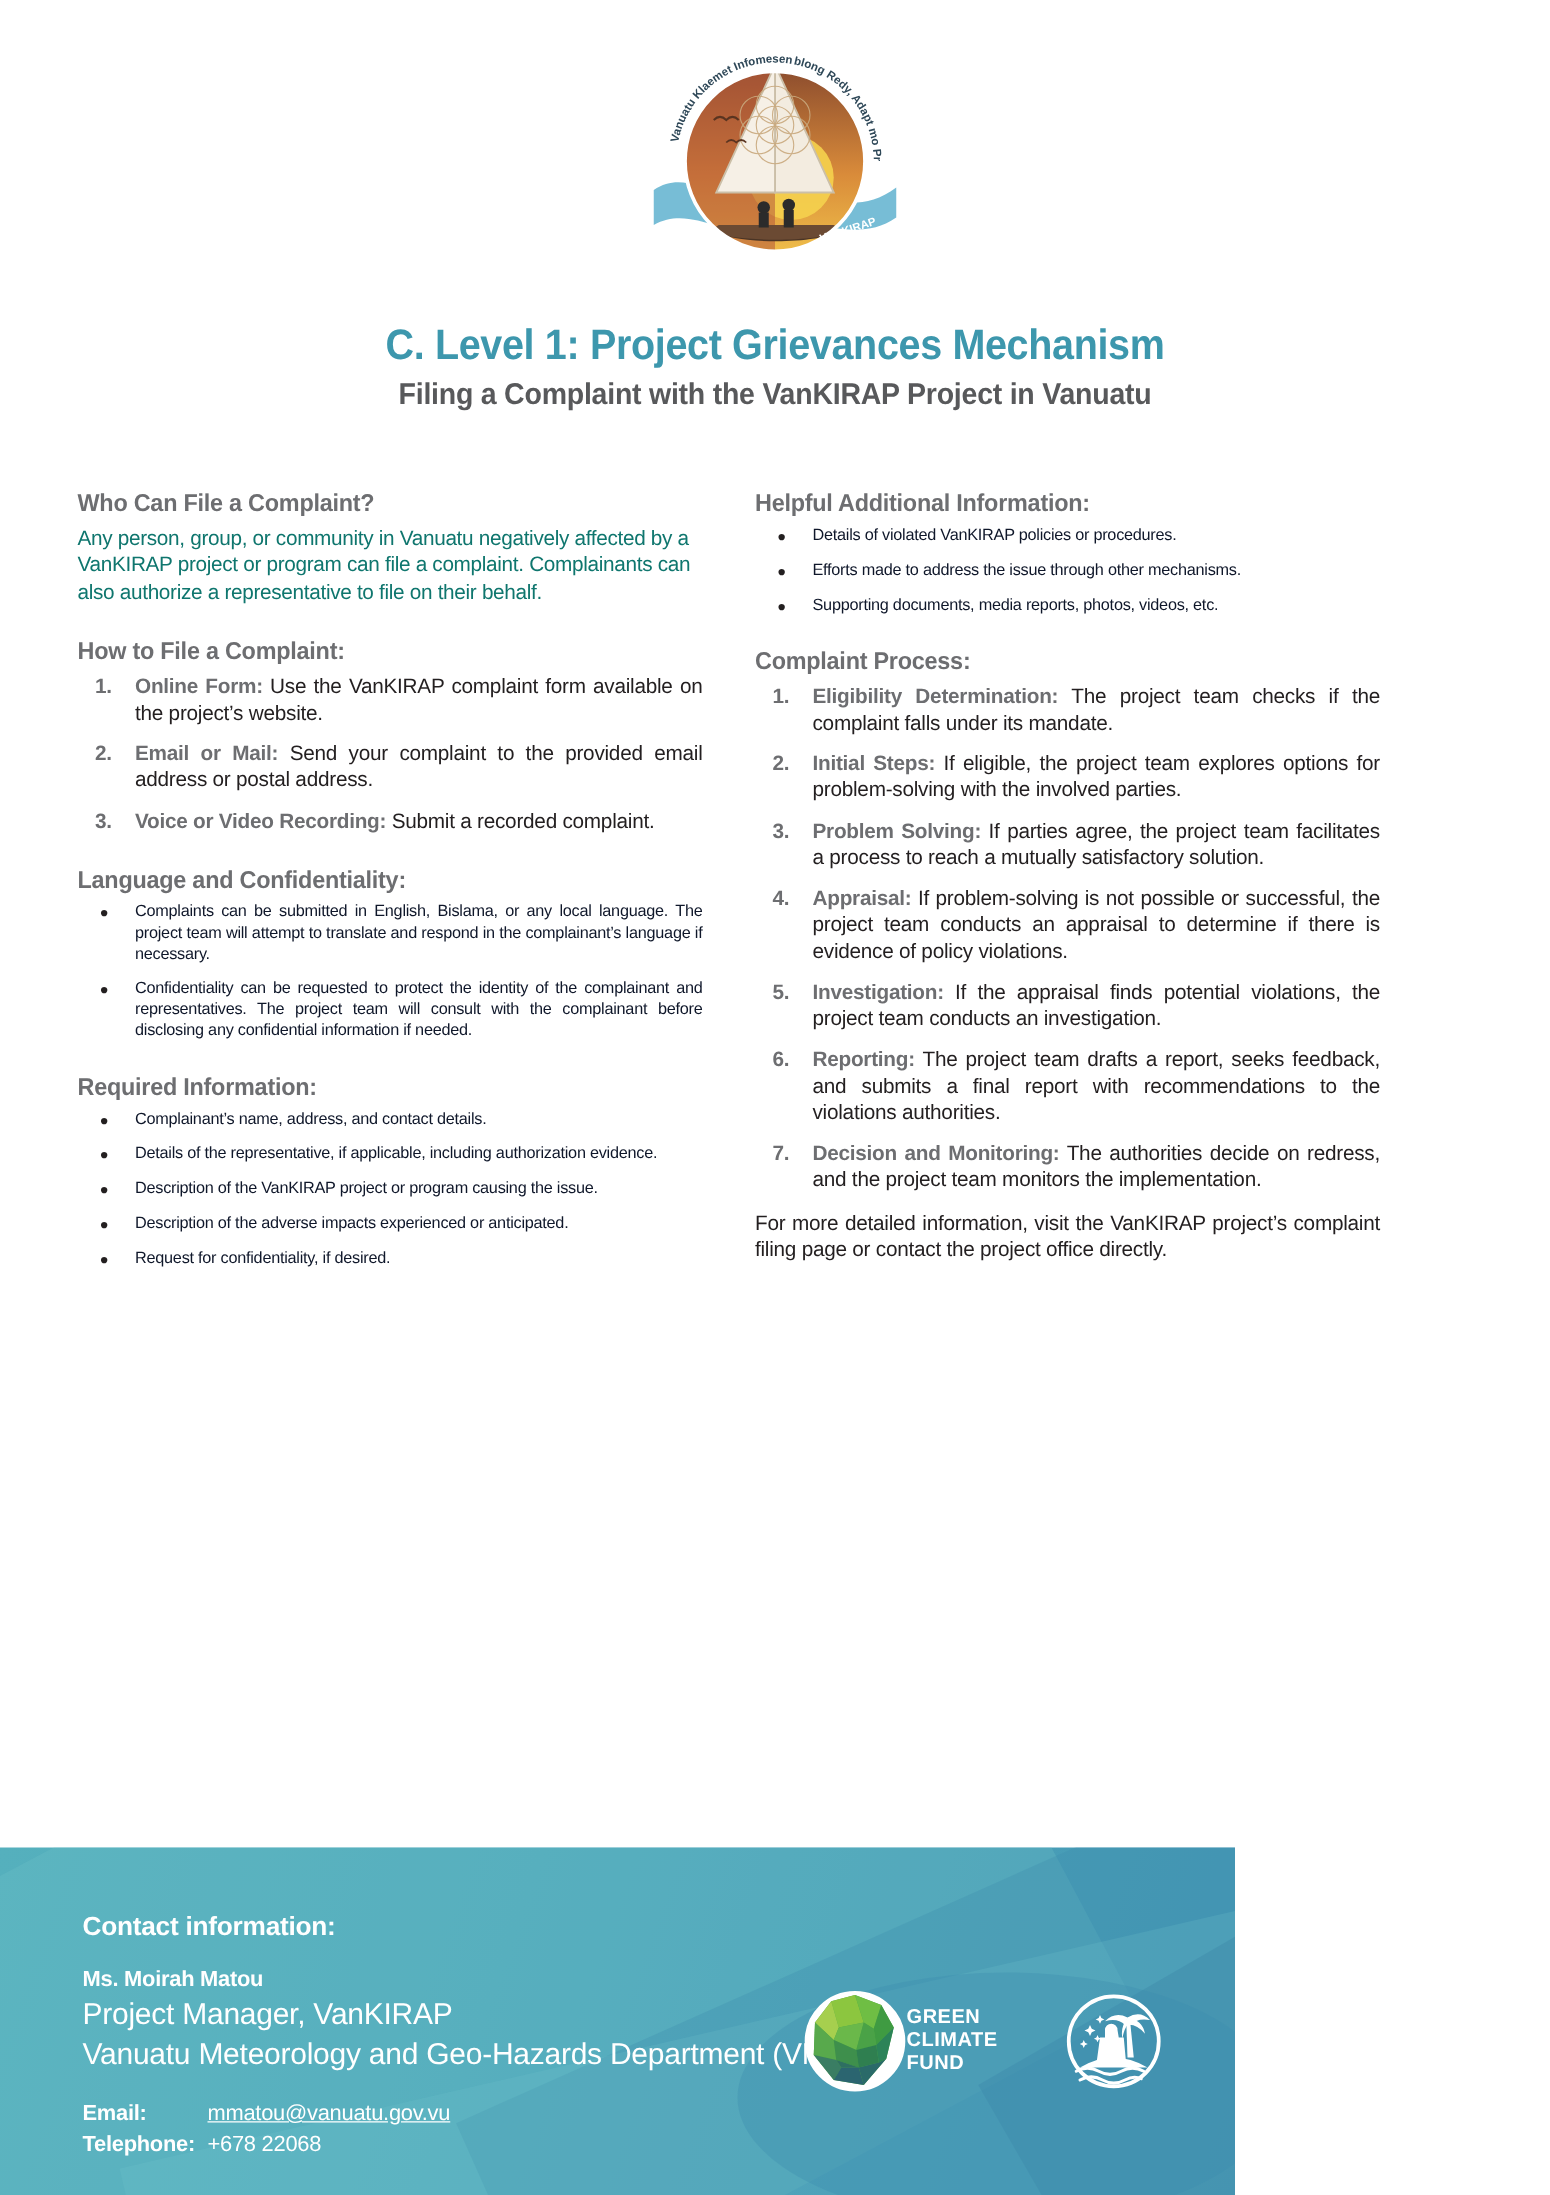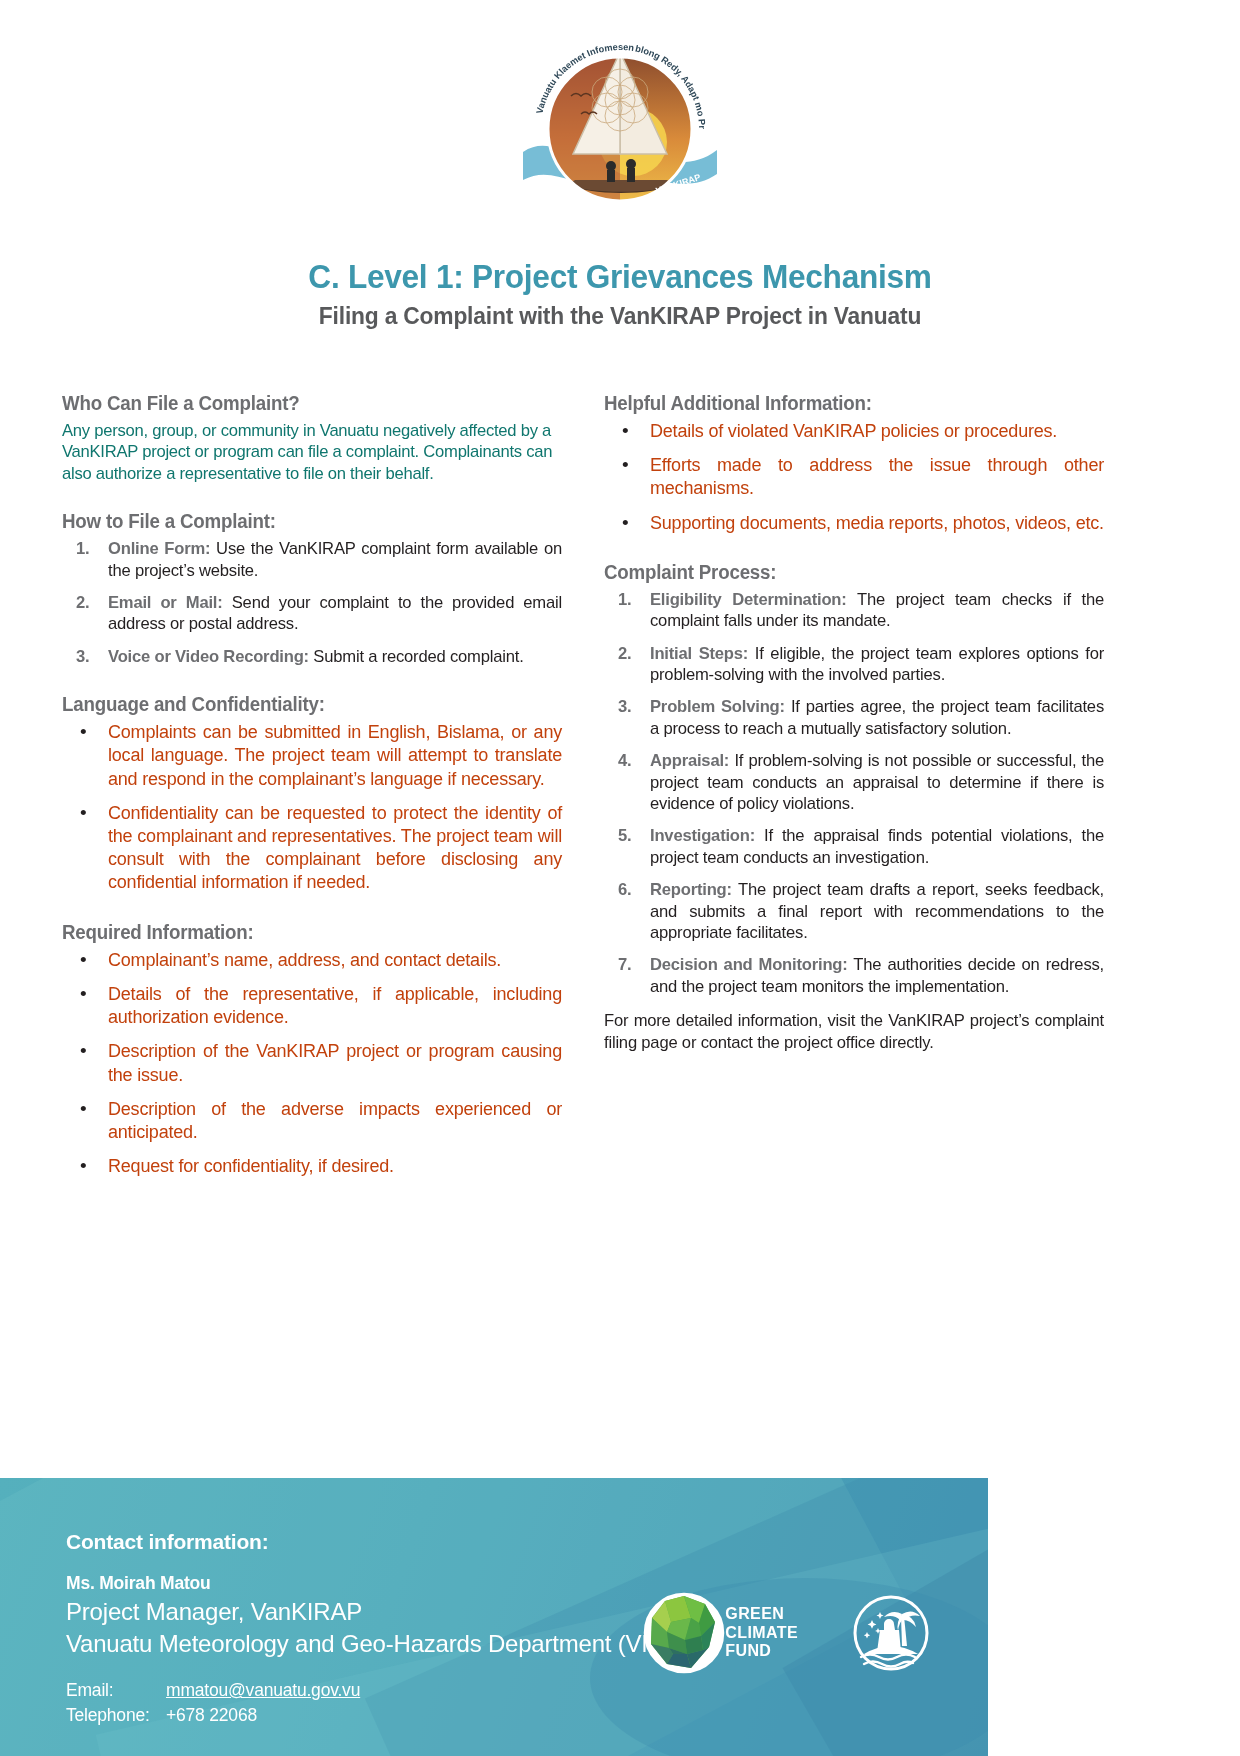--- a/index.html
+++ b/index.html
@@ -82,23 +82,23 @@
   }
 
   ul.bullets, ol.numbers {
     list-style: none;
     margin-top: 4px;
   }
   ul.bullets > li {
     position: relative;
     padding-left: 46px;
     margin-bottom: 11px;
-    font-size: 18px;
+    font-size: 13px;
     line-height: 1.29;
-    color: #c2410c;
+    color: #0f172a;
     text-align: justify;
     letter-spacing: -0.2px;
   }
   ul.bullets > li:last-child { margin-bottom: 0; }
   ul.bullets > li::before {
     content: "\2022";
     position: absolute;
     left: 18px; top: -1px;
     font-size: 19px;
     color: #231f20;
@@ -208,21 +208,21 @@
   .contact-rows {
     margin-top: 18px;
   }
   .crow {
     display: flex;
     font-size: 17.5px;
     line-height: 1.4;
     letter-spacing: -0.2px;
   }
   .clabel {
-    font-weight: normal;
+    font-weight: bold;
     width: 100px;
     flex: 0 0 100px;
   }
   .cvalue.link { text-decoration: underline; }
 
   
   .footer-logos {
     position: absolute;
     z-index: 4;
     right: 58px;
@@ -377,21 +377,21 @@
       </div>
 
       <div class="sec">
         <h2 class="sec-head">Complaint Process:</h2>
         <ol class="numbers">
           <li><span class="lead">Eligibility Determination:</span><span> The project team checks if the complaint falls under its mandate.</span></li>
           <li><span class="lead">Initial Steps:</span><span> If eligible, the project team explores options for problem-solving with the involved parties.</span></li>
           <li><span class="lead">Problem Solving:</span><span> If parties agree, the project team facilitates a process to reach a mutually satisfactory solution.</span></li>
           <li><span class="lead">Appraisal:</span><span> If problem-solving is not possible or successful, the project team conducts an appraisal to determine if there is evidence of policy violations.</span></li>
           <li><span class="lead">Investigation:</span><span> If the appraisal finds potential violations, the project team conducts an investigation.</span></li>
-          <li><span class="lead">Reporting:</span><span> The project team drafts a report, seeks feedback, and submits a final report with recommendations to the appropriate facilitates.</span></li>
+          <li><span class="lead">Reporting:</span><span> The project team drafts a report, seeks feedback, and submits a final report with recommendations to the violations authorities.</span></li>
           <li><span class="lead">Decision and Monitoring:</span><span> The authorities decide on redress, and the project team monitors the implementation.</span></li>
         </ol>
         <p class="tail-note">For more detailed information, visit the VanKIRAP project’s complaint filing page or contact the project office directly.</p>
       </div>
 
     </div>
   </div>
 
   <div class="footer">
     <div class="wave w1"></div>

